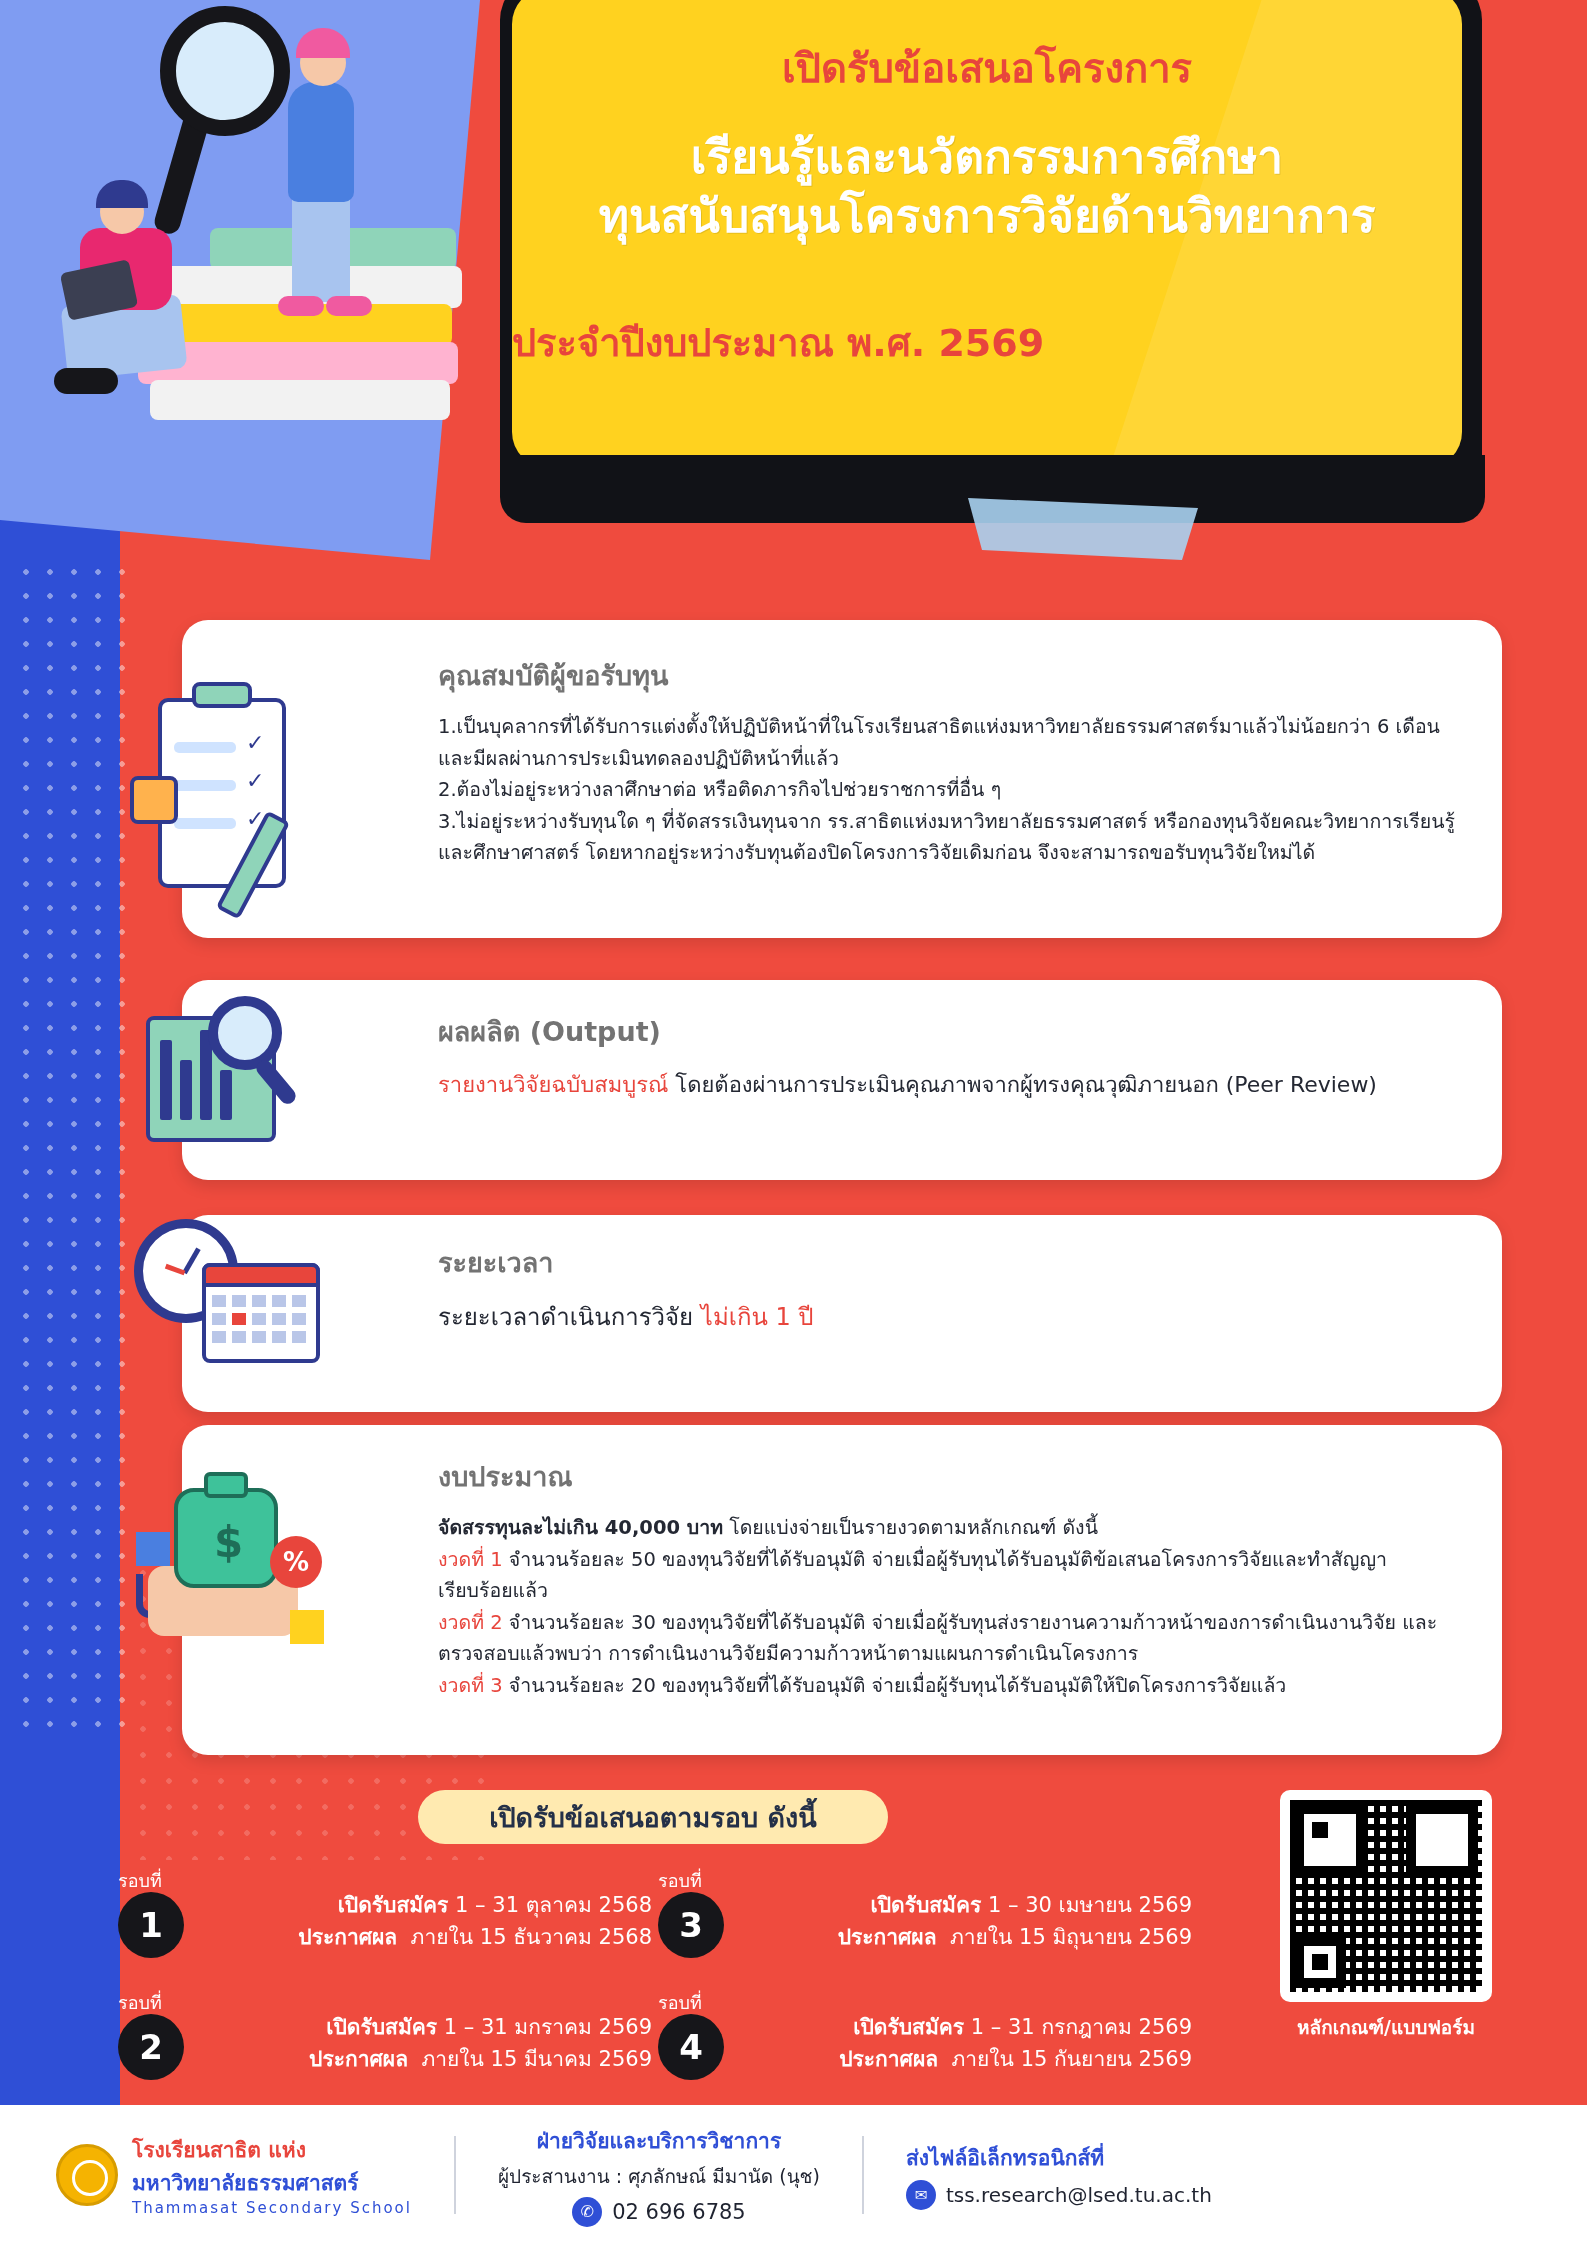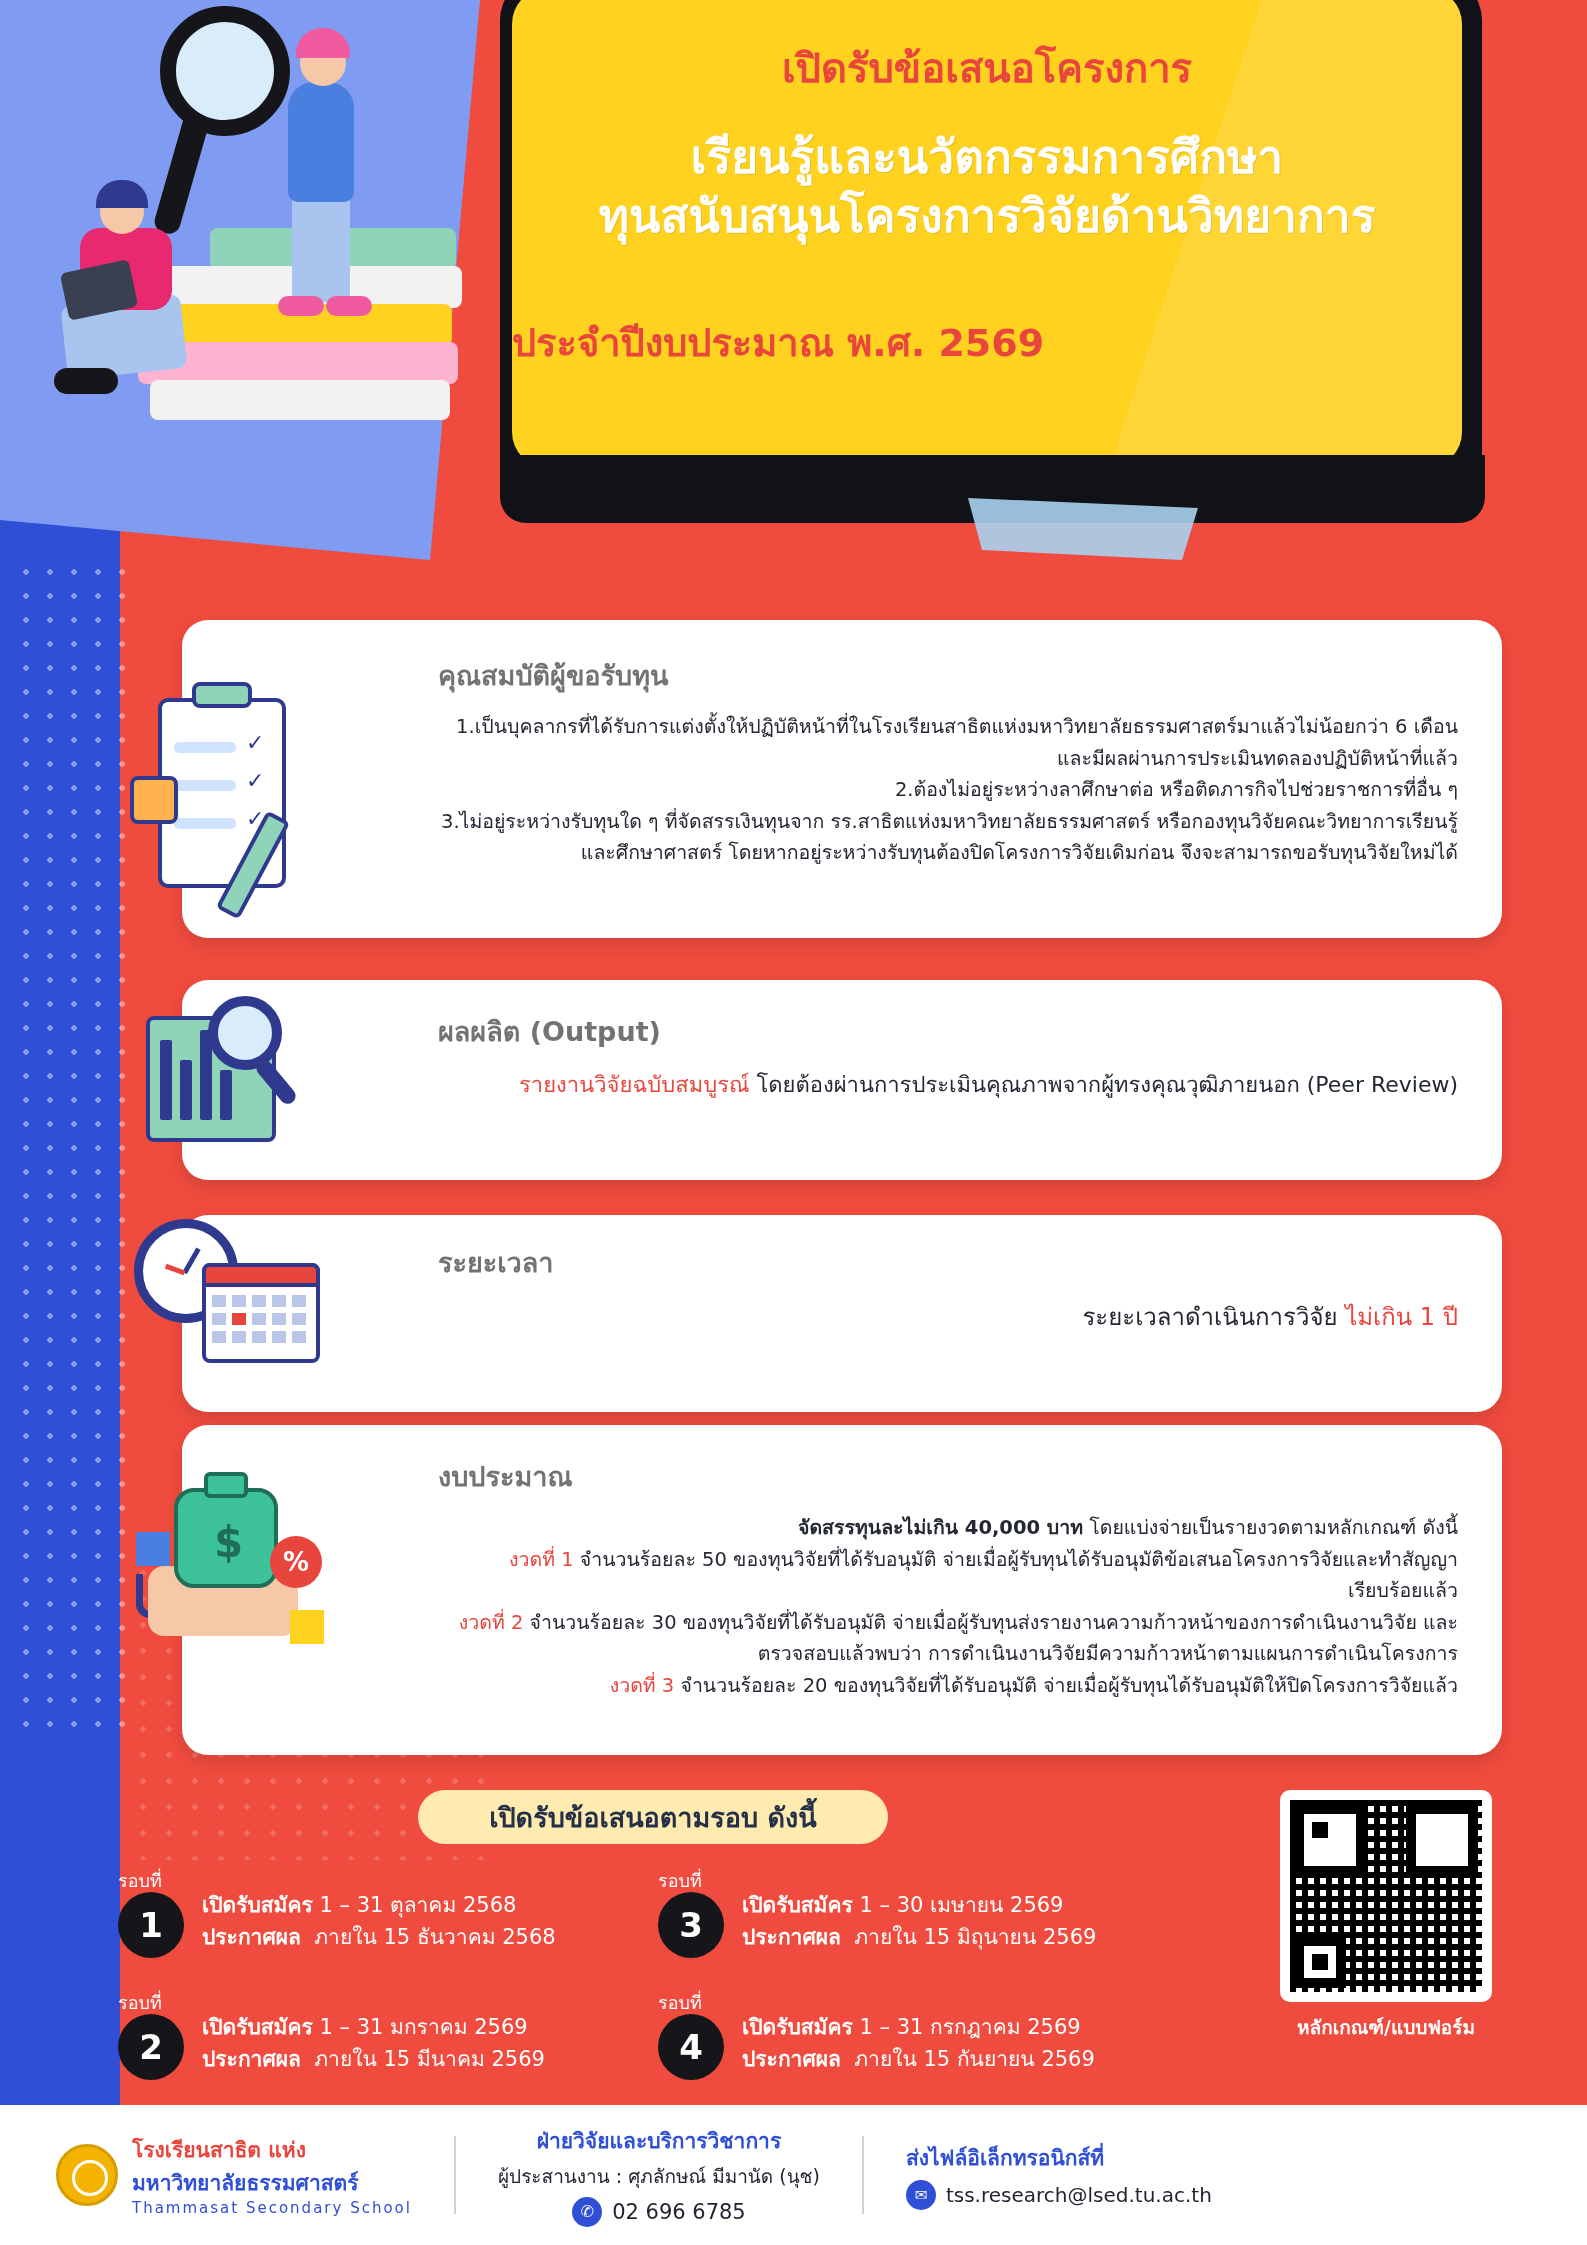--- a/index.html
+++ b/index.html
@@ -166,21 +166,20 @@
   .card h2 {
     color: #737373;
     font-size: 27px;
     font-weight: 700;
     margin: 0 0 14px 0;
   }
   .card p, .card .line {
     color: #242833;
     font-size: 19.5px;
     line-height: 1.62;
-    text-align: right;
   }
   .red { color: #e8453c; }
   .bold { font-weight: 700; }
 
   #card-qualification { left: 182px; top: 620px; width: 1320px; height: 318px; }
   #card-qualification .inner { padding: 34px 44px 24px 256px; }
   #card-output { left: 182px; top: 980px; width: 1320px; height: 200px; }
   #card-output .inner { padding: 30px 44px 20px 256px; }
   #card-duration { left: 182px; top: 1215px; width: 1320px; height: 197px; }
   #card-duration .inner { padding: 26px 44px 20px 256px; }
@@ -224,21 +223,21 @@
   
   .rounds-title {
     position: absolute; left: 418px; top: 1790px;
     width: 470px; height: 54px;
     background: #ffeab0;
     border-radius: 27px;
     color: #243048;
     font-size: 27px; font-weight: 700;
     display: flex; align-items: center; justify-content: center;
   }
-  .round { position: absolute; width: 560px; height: 120px; }
+  .round { position: absolute; width: 560px; height: 120px; text-align: right; }
   .round .label-rob { color: #ffffff; font-size: 18px; }
   .round .circle {
     position: absolute; left: 18px; top: 26px;
     width: 66px; height: 66px; background: #16161a;
     border-radius: 50%;
     color: #fff; font-size: 34px; font-weight: 700;
     display: flex; align-items: center; justify-content: center;
   }
   .round .rtext { position: absolute; left: 102px; top: 24px; width: 450px; color: #ffffff; }
   .round .rtext .row { font-size: 21px; line-height: 1.52; white-space: nowrap; }

